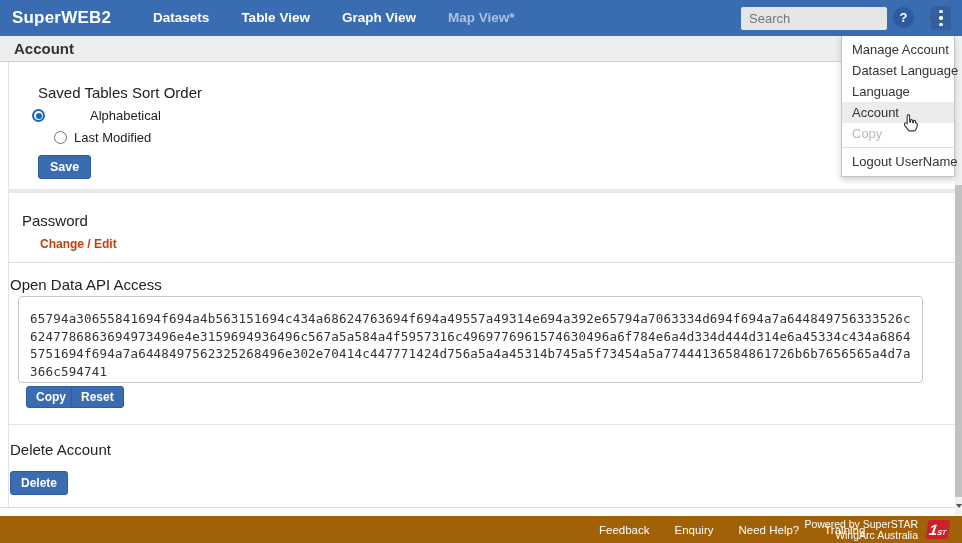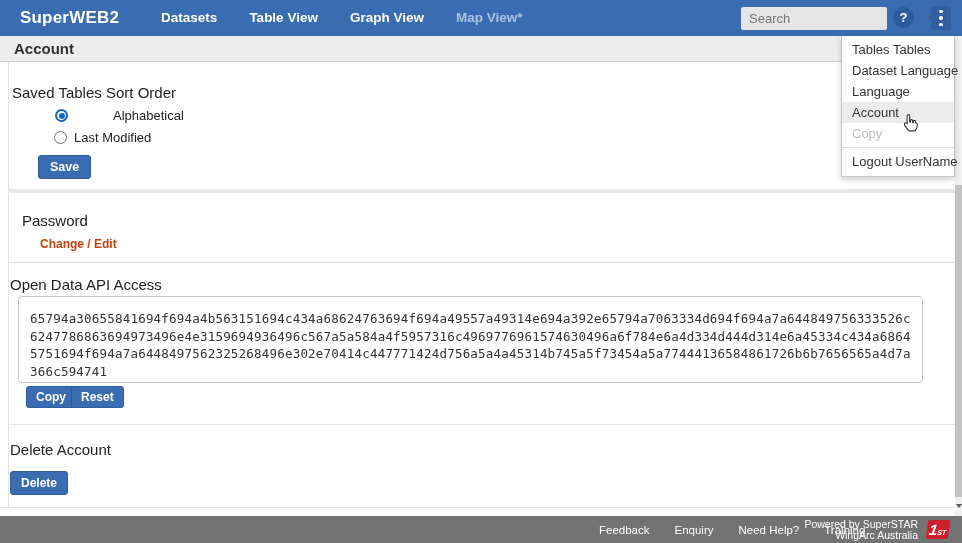--- a/index.html
+++ b/index.html
@@ -6,21 +6,21 @@
   html,body { width:962px; height:543px; }
   body {
     position:relative; overflow:hidden; background:#fff;
     font-family:"Liberation Sans", sans-serif; color:#222;
   }
   
   .navbar {
     position:absolute; left:0; top:0; width:962px; height:36px;
     background:#3a6cb1; display:flex; align-items:center; z-index:5;
   }
-  .brand { color:#fff; font-size:17px; font-weight:bold; margin-left:20px; letter-spacing:.2px; cursor:pointer; }
+  .brand { color:#fff; font-size:17px; font-weight:bold; margin-left:12px; letter-spacing:.2px; cursor:pointer; }
   .nav { display:flex; margin-left:26px; }
   .nav-item { color:#fff; font-size:13.5px; font-weight:bold; padding:0 16px; cursor:pointer; text-decoration:none; line-height:36px; }
   .nav-item.muted { color:#a9c2e2; }
   .search-box {
     position:absolute; left:741px; top:7px; width:146px; height:23px;
     background:#e5e5e5; border-radius:2px; display:flex; align-items:center;
   }
   .search-box input {
     border:none; outline:none; flex:1; font-size:13px; padding:0 4px 0 8px;
     font-family:"Liberation Sans", sans-serif; color:#333; background:transparent;
@@ -82,21 +82,21 @@
   .cursor-hand { position:absolute; left:900px; top:112px; z-index:11; pointer-events:none; }
   
   .vscroll { position:absolute; left:955px; top:36px; width:7px; height:480px; background:#f1f1f1; z-index:4; }
   .vscroll .thumb { position:absolute; left:0; top:149px; width:7px; height:312px; background:#c2c2c2; cursor:pointer; }
   .vscroll .arrow-down {
     position:absolute; left:0.5px; top:468px; width:0; height:0; cursor:pointer;
     border-left:3px solid transparent; border-right:3px solid transparent; border-top:4px solid #555;
   }
   .bottom-hr { position:absolute; left:0; top:507px; width:962px; height:1px; background:#ddd; }
   
-  .footer { position:absolute; left:0; top:516px; width:962px; height:27px; background:#737373; z-index:5; }
+  .footer { position:absolute; left:0; top:516px; width:962px; height:27px; background:#a16207; z-index:5; }
   .footer-links { position:absolute; left:599px; top:0; height:27px; display:flex; align-items:center; gap:25px; }
   .footer-link { color:#fff; font-size:11.5px; cursor:pointer; text-decoration:none; white-space:nowrap; }
   .powered { position:absolute; right:44px; top:3px; text-align:right; color:#fff; font-size:10.5px; line-height:10.5px; }
   .st-logo {
     position:absolute; right:13px; top:4px; width:22px; height:19px;
     background:#cf1f2f; border-radius:2px; transform:skewX(-8deg);
     color:#fff; font-style:italic; font-weight:bold; font-size:15px;
     display:flex; align-items:center; justify-content:center; line-height:1;
   }
   .st-logo small { font-size:7px; font-weight:bold; margin-top:5px; }
@@ -128,23 +128,23 @@
       <i></i>
     </div>
 </div>
 
 <div class="page-title-bar">
   <span>Account</span>
 </div>
 
 <div class="content-border"></div>
 
-<div class="h-sec" style="left:12px; top:84px;">Saved Tables Sort Order</div>
-
-<div class="radio-row" style="left:55px; top:108px;gap:45px;">
+<div class="h-sec" style="left:38px; top:84px;">Saved Tables Sort Order</div>
+
+<div class="radio-row" style="left:32px; top:108px;gap:45px;">
   <span class="radio selected"></span>
   <span class="radio-label">Alphabetical</span>
 </div>
 <div class="radio-row" style="left:54px; top:130px;">
   <span class="radio"></span>
   <span class="radio-label">Last Modified</span>
 </div>
 
 <button class="btn" style="left:38px; top:155px;">Save</button>
 
@@ -173,21 +173,21 @@
 <button class="btn" style="left:10px; top:471px; padding:4px 10px; font-size:12px;">Delete</button>
 
 <div class="bottom-hr"></div>
 
 <div class="vscroll">
   <div class="thumb"></div>
   <div class="arrow-down"></div>
 </div>
 
 <div class="dropdown">
-  <div class="menu-item">Tables Tables</div>
+  <div class="menu-item">Manage Account</div>
   <div class="menu-item">Dataset Language</div>
   <div class="menu-item">Language</div>
   <div class="menu-item highlighted">Account</div>
   <div class="menu-item disabled">Copy</div>
   <div class="menu-sep"></div>
   <div class="menu-item">Logout UserName</div>
 </div>
 
 <div class="cursor-hand">
   <svg width="22" height="24" viewBox="0 0 24 26">

